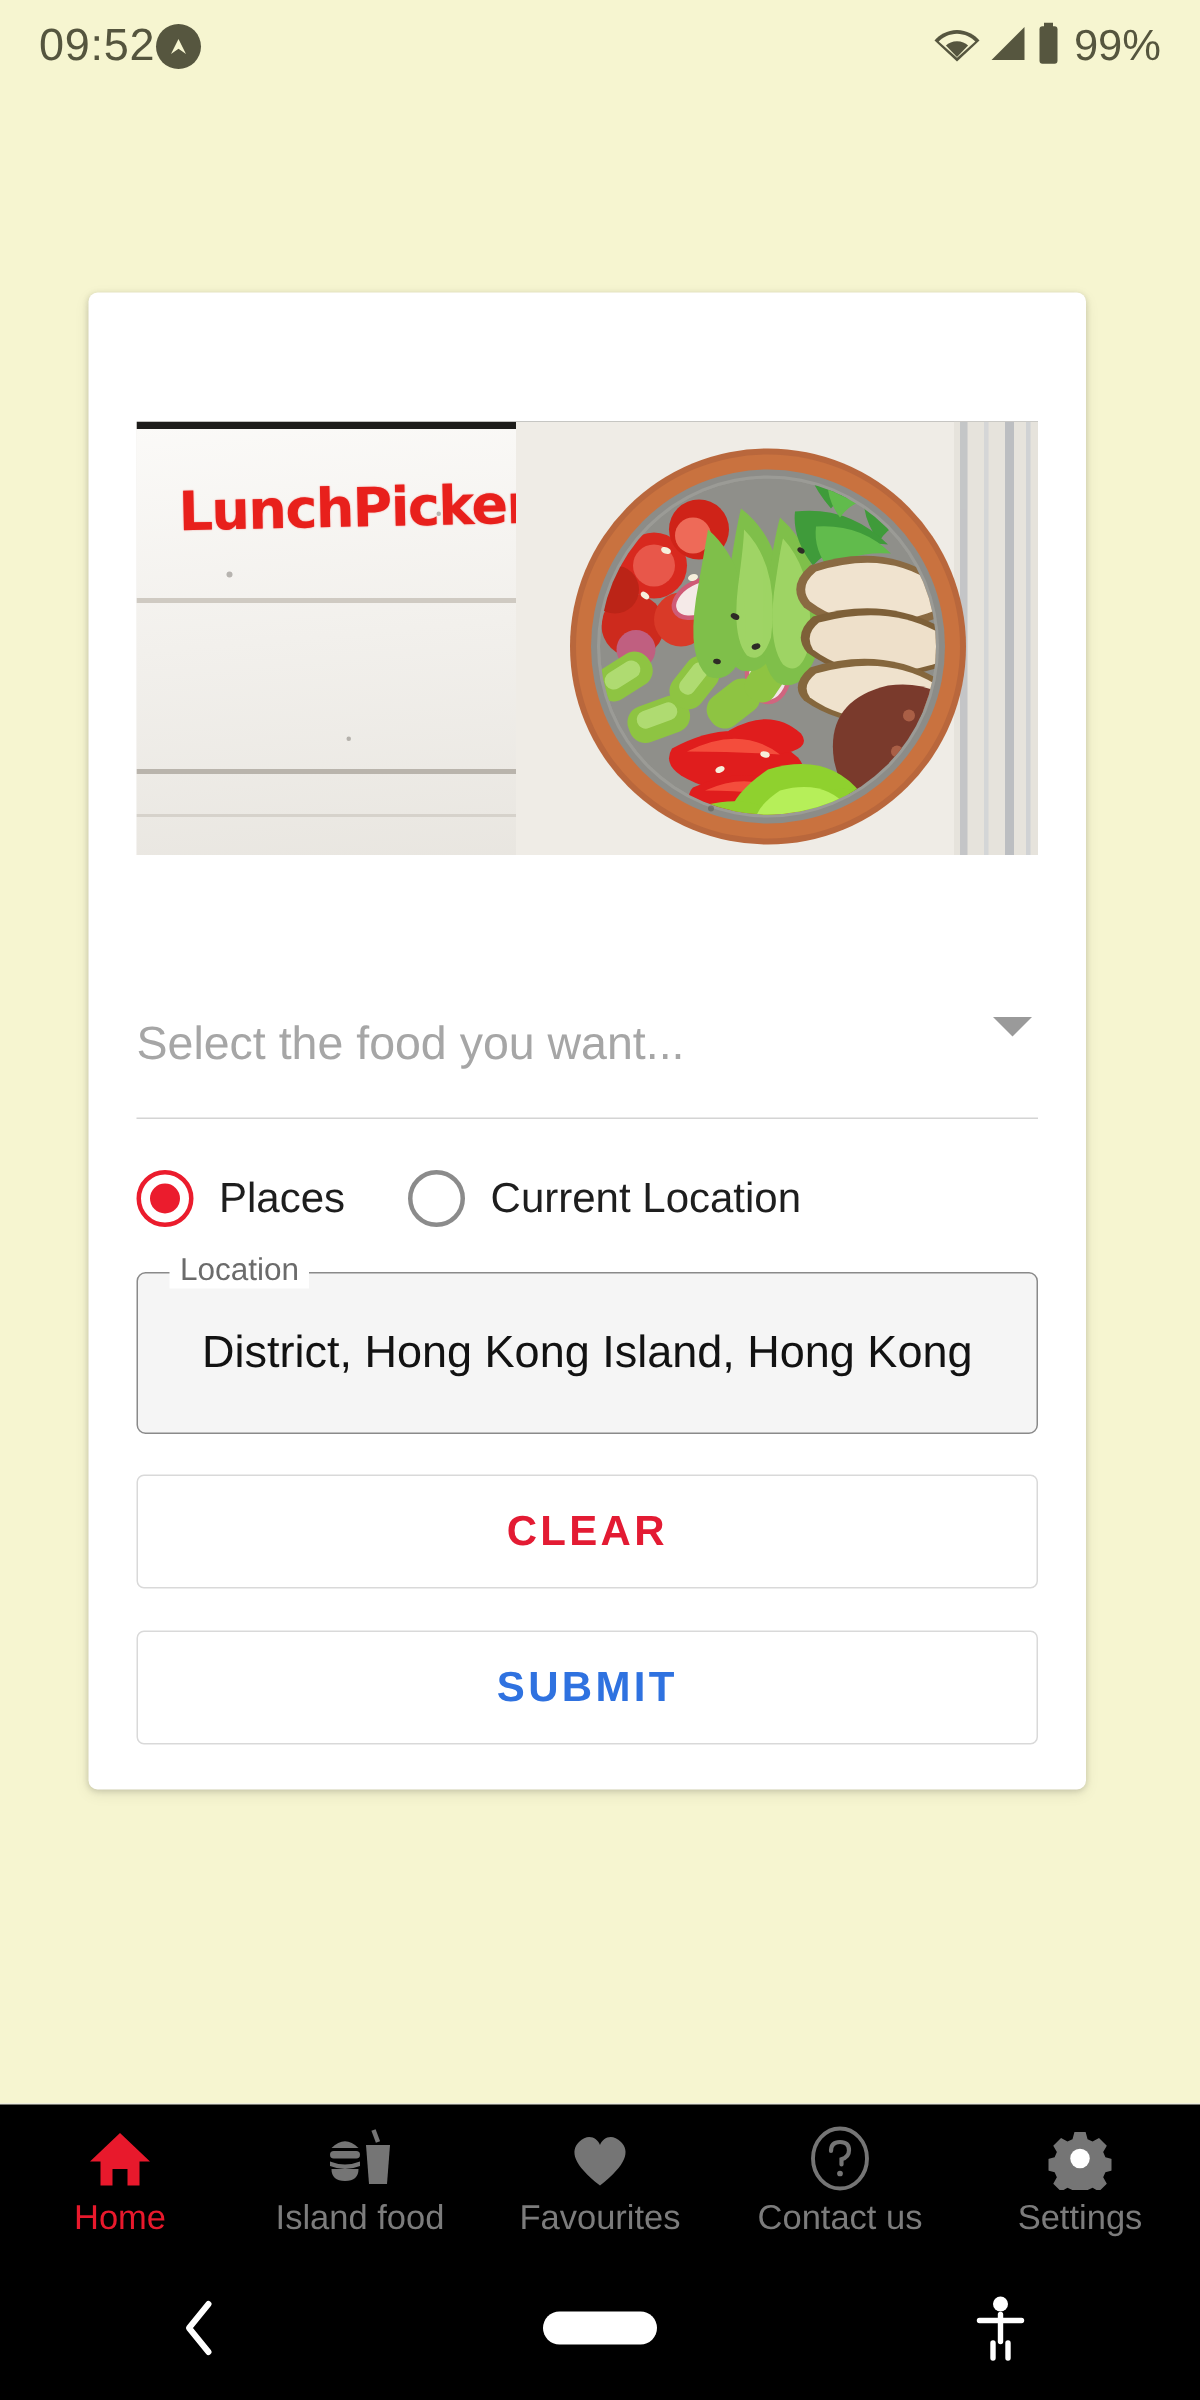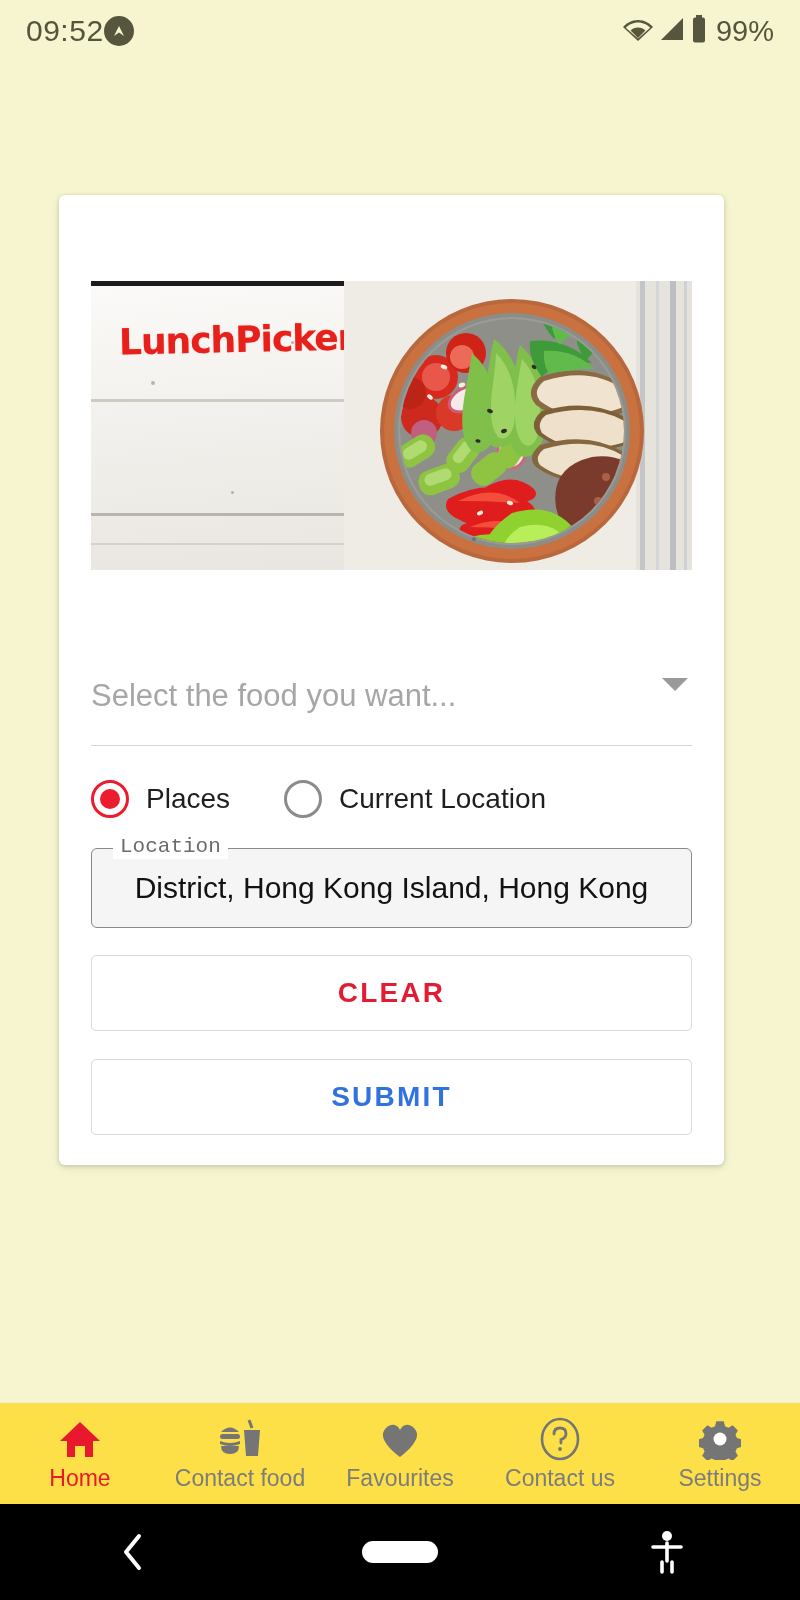--- a/index.html
+++ b/index.html
@@ -106,21 +106,21 @@
     width: 0; height: 0;
     border-left: 13px solid transparent;
     border-right: 13px solid transparent;
     border-top: 13px solid #9a9a9a;
     margin-right: 4px;
   }
 
   
   .radio-row {
     margin: 34px 32px 0 32px;
-    display: flex; align-items: center; gap: 12px;
+    display: flex; align-items: center;
   }
   .radio-opt { display: flex; align-items: center; cursor: pointer; }
   .radio-opt + .radio-opt { margin-left: 42px; justify-content: center; }
   .radio-ring {
     width: 38px; height: 38px; border-radius: 50%;
     border: 3px solid #8b8b8b;
     display: flex; align-items: center; justify-content: center;
     flex: 0 0 auto;
   }
   .radio-ring.on { border-color: #eb1c2d; }
@@ -129,60 +129,59 @@
     background: #eb1c2d;
   }
   .radio-label { font-size: 28px; color: #1e1e1e; margin-left: 17px; white-space: nowrap;}
 
   
   .field-wrap {
     margin: 30px 32px 0 32px;
     position: relative;
   }
   .field-box {
-    height: 80px;
+    height: 108px;
     border: 1px solid #8a8a8a;
     border-radius: 6px;
     background: #f5f5f5;
     display: flex; align-items: center; justify-content: center;
     padding: 0 27px;
   }
   .field-value {
     font-size: 30px; color: #121212; white-space: nowrap;
   }
   .field-legend {
     position: absolute;
     top: -13px; left: 22px;
     background: #ffffff;
     padding: 0 7px;
     font-size: 21px;
     color: #6b6b6b;
     line-height: 24px;
-    font-family: Liberation Mono, monospace;
   }
 
   
   .btn {
     margin: 28px 32px 0 32px;
     height: 76px;
     border: 1px solid #d9d9d9;
     border-radius: 5px;
     background: #fff;
     display: flex; align-items: center; justify-content: center;
     font-size: 28px; font-weight: 700; letter-spacing: 2.2px;
     cursor: pointer;
   }
   .btn-submit { color: #2f72e0; }
   .btn-clear  { color: #e31b33; margin-top: 27px; }
 
   
   .bottom-nav {
     flex: 0 0 auto;
     height: 102px;
-    background: #fde047;
+    background: #000000;
     border-top: 1px solid #ececdd;
     display: flex; align-items: stretch;
   }
   .nav-item {
     flex: 1 1 0;
     display: flex; flex-direction: column;
     align-items: center; justify-content: center;
     gap: 6px;
     cursor: pointer;
   }
@@ -448,21 +447,21 @@
       <span class="nav-icon">
         <svg width="46" height="42" viewBox="0 0 46 42">
           <path d="M4 14 q9 -9 18 0 z" fill="#757575"></path>
           <rect x="3" y="16" width="20" height="5" rx="2.5" fill="#757575"></rect>
           <path d="M3 23 q10 4 20 0 l0 3 q-10 4 -20 0 z" fill="#757575"></path>
           <path d="M4 28 h18 q0 8 -9 8 q-9 0 -9 -8z" fill="#757575"></path>
           <path d="M32 2 l3 8" stroke="#757575" stroke-width="3" fill="none"></path>
           <path d="M27 12 h16 l-2 26 h-12 z" fill="#757575"></path>
         </svg>
       </span>
-      <span class="nav-label">Contact food</span>
+      <span class="nav-label">Island food</span>
     </div>
 
     <div class="nav-item">
       <span class="nav-icon">
         <svg width="44" height="40" viewBox="0 0 44 40">
           <path d="M22 38 C4 24 2 15 8 9 C14 3 20 6 22 11 C24 6 30 3 36 9 C42 15 40 24 22 38 Z" fill="#757575"></path>
         </svg>
       </span>
       <span class="nav-label">Favourites</span>
     </div>

